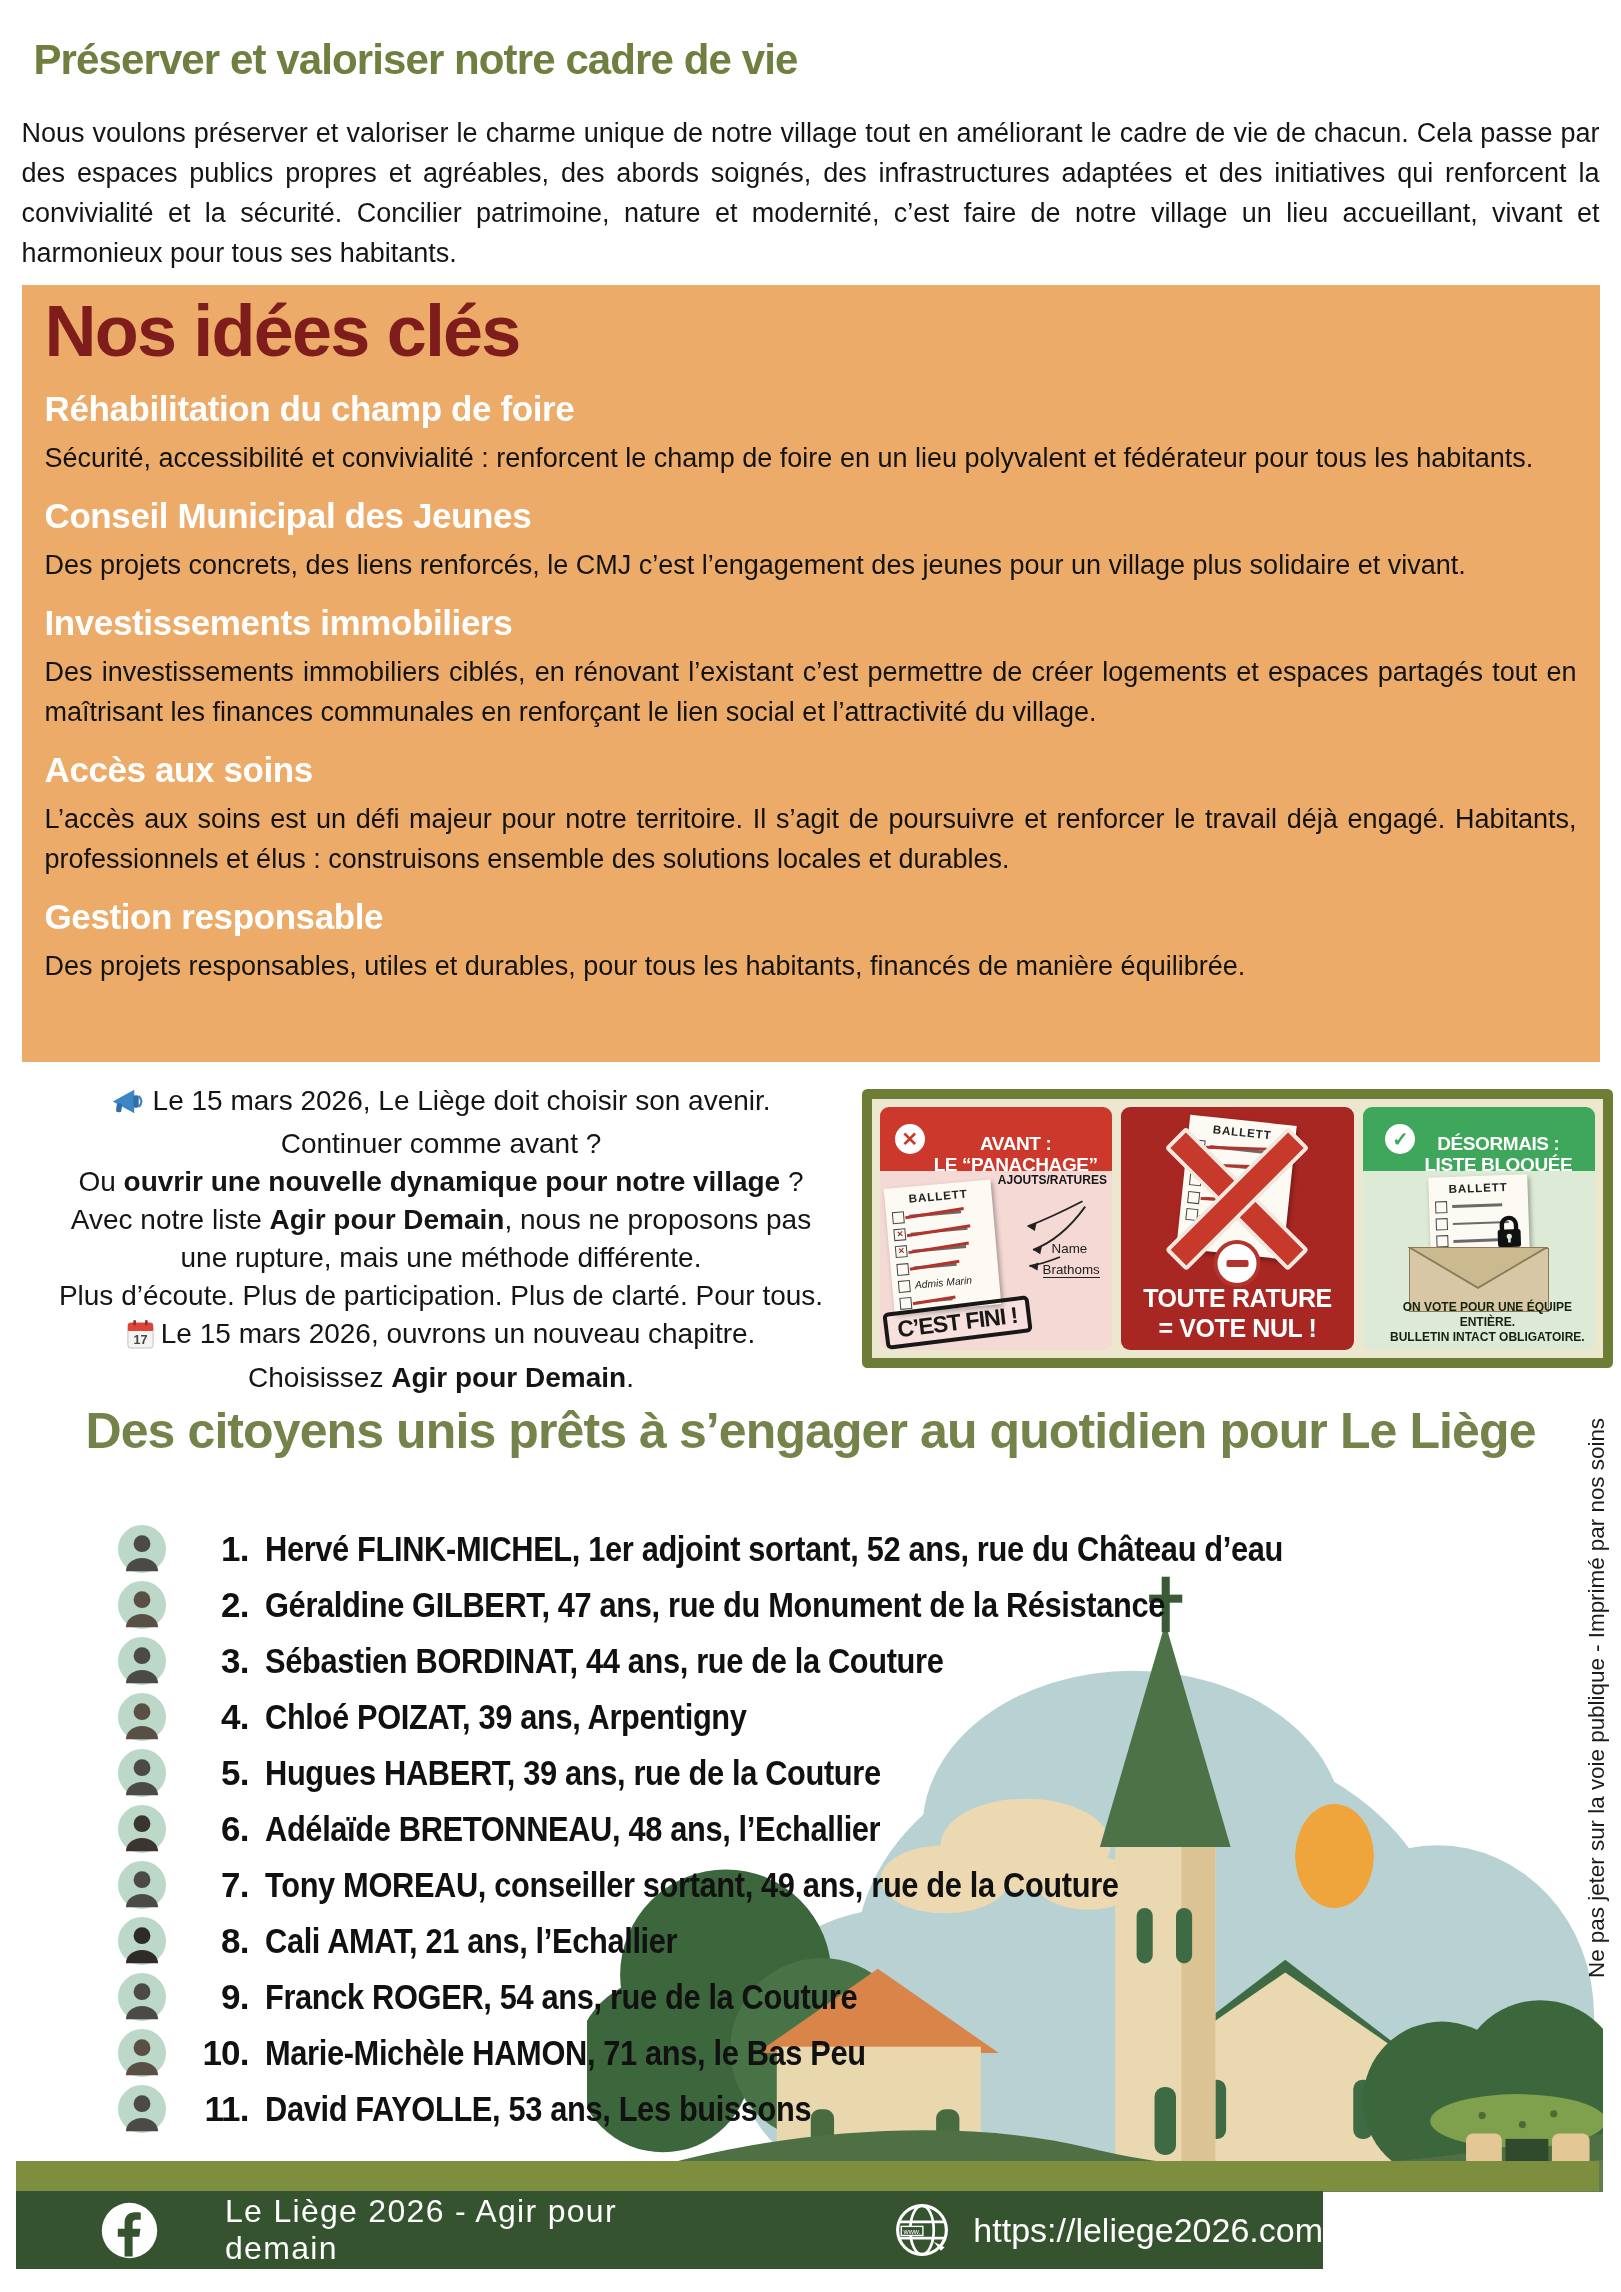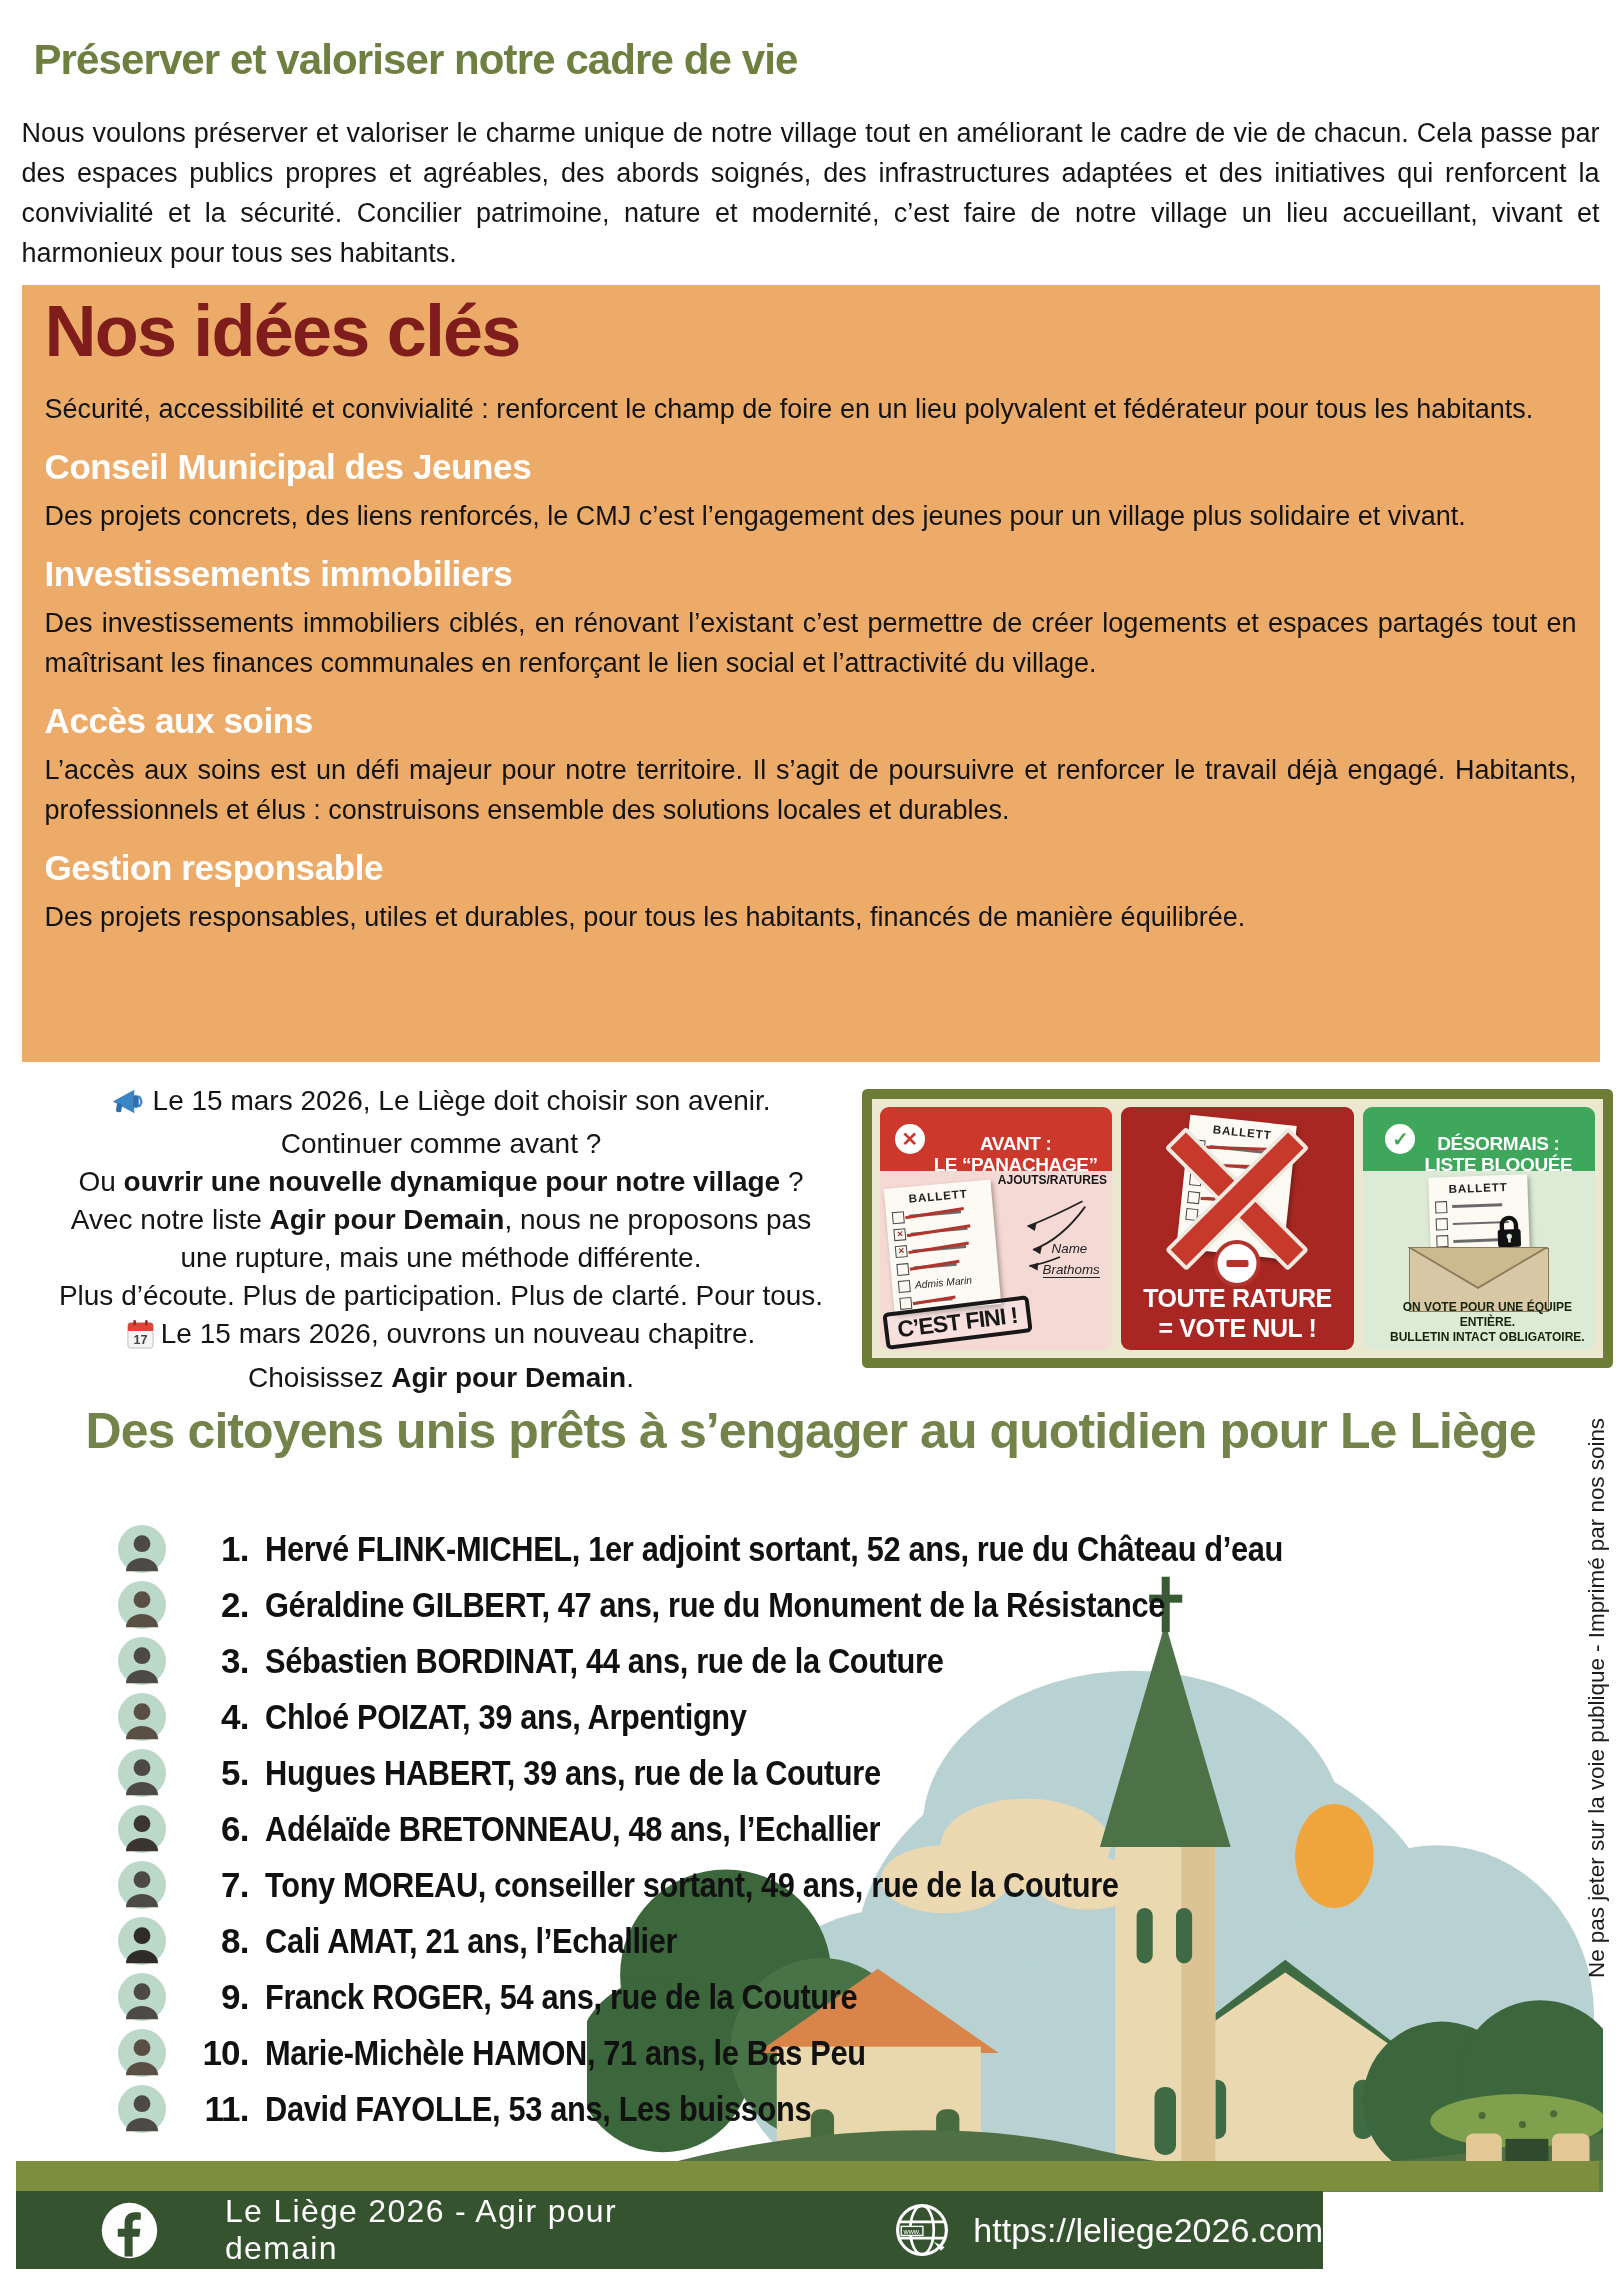--- a/index.html
+++ b/index.html
@@ -47,21 +47,21 @@
   .cb{width:9.9px;height:9.9px;border:1.8px solid #444;flex:none;display:flex;align-items:center;
       justify-content:center;font-size:8px;color:#8c2b22;font-weight:700;line-height:1;}
   .scr{display:inline-block;height:2.7px;background:#6a6a6a;position:relative;}
   .scr.red::after{content:"";position:absolute;left:-3.6px;right:-3.6px;top:-0.9px;height:2.7px;background:#b3342c;
                   transform:rotate(-4deg);}
   .hand{font-size:10.3px;color:#222;font-style:italic;white-space:nowrap;}
   .stamp{position:absolute;left:3.6px;bottom:9px;transform:rotate(-7deg);border:4.5px solid #181818;
          border-radius:5.4px;padding:0.9px 9px;font-weight:800;font-size:23px;color:#181818;
          background:rgba(255,255,255,.2);letter-spacing:-0.9px;}
   .additions-label{position:absolute;right:5.4px;top:2px;font-weight:800;font-size:12px;color:#161616;}
-  .hand-float{position:absolute;font-style:italic;font-size:13.4px;color:#222;}
+  .hand-float{position:absolute;font-size:13.4px;color:#222;}
   .xbar{position:absolute;width:166px;height:21.5px;background:#c6392b;border:4.5px solid #f1e9df;
         border-radius:3.6px;left:50%;top:77px;z-index:3;}
   .minus-circle{position:absolute;left:50%;top:133px;transform:translateX(-50%);width:39px;height:39px;
                 border-radius:50%;background:#fff;border:4.5px solid #b3342c;z-index:4;display:flex;
                 align-items:center;justify-content:center;}
   .minus-circle span{width:21.5px;height:6.3px;background:#b3342c;border-radius:1.8px;}
   .pm-caption{position:absolute;left:0;right:0;bottom:7.2px;text-align:center;color:#fff;font-weight:800;
               font-size:25px;line-height:30px;letter-spacing:-0.4px;z-index:5;}
   .pa-caption{position:absolute;left:0;right:0;bottom:5.4px;text-align:center;color:#15240f;font-weight:800;
               font-size:12px;line-height:15px;padding-left:17px;}
@@ -96,20 +96,21 @@
 <body>
 
 <div class="page">
 
   <div class="main-title">Préserver et valoriser notre cadre de vie</div>
   <div class="intro">Nous voulons préserver et valoriser le charme unique de notre village tout en améliorant le cadre de vie de chacun. Cela passe par des espaces publics propres et agréables, des abords soignés, des infrastructures adaptées et des initiatives qui renforcent la convivialité et la sécurité. Concilier patrimoine, nature et modernité, c’est faire de notre village un lieu accueillant, vivant et harmonieux pour tous ses habitants.</div>
 
   <div class="ideas-box">
     <div class="ideas-title">Nos idées clés</div>
 
+    <div class="idea-head">Réhabilitation du champ de foire</div>
     <p class="idea-text">Sécurité, accessibilité et convivialité : renforcent le champ de foire en un lieu polyvalent et fédérateur pour tous les habitants.</p>
 
     <div class="idea-head">Conseil Municipal des Jeunes</div>
     <p class="idea-text">Des projets concrets, des liens renforcés, le CMJ c’est l’engagement des jeunes pour un village plus solidaire et vivant.</p>
 
     <div class="idea-head">Investissements immobiliers</div>
     <p class="idea-text">Des investissements immobiliers ciblés, en rénovant l’existant c’est permettre de créer logements et espaces partagés tout en maîtrisant les finances communales en renforçant le lien social et l’attractivité du village.</p>
 
     <div class="idea-head">Accès aux soins</div>
     <p class="idea-text">L’accès aux soins est un défi majeur pour notre territoire. Il s’agit de poursuivre et renforcer le travail déjà engagé. Habitants, professionnels et élus : construisons ensemble des solutions locales et durables.</p>

